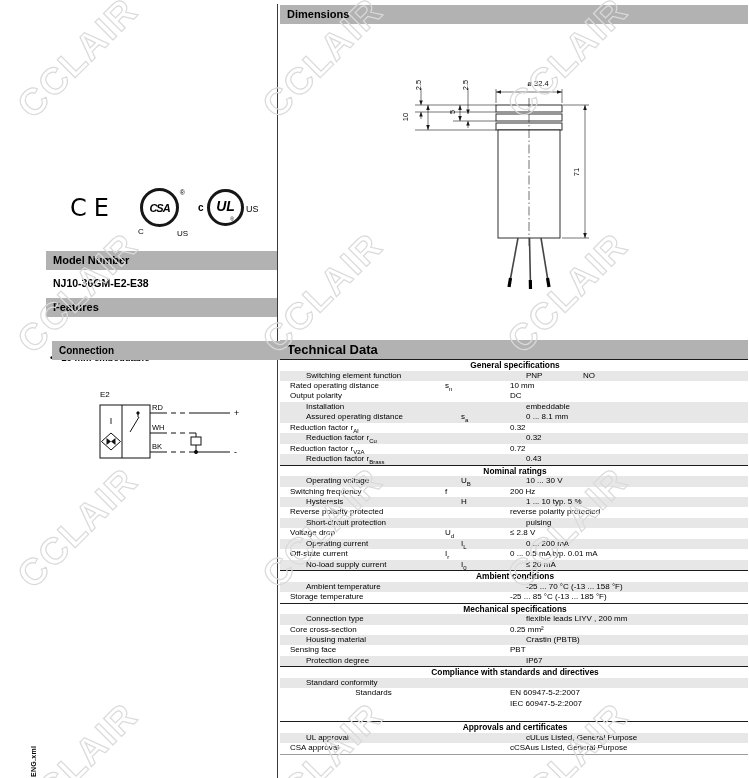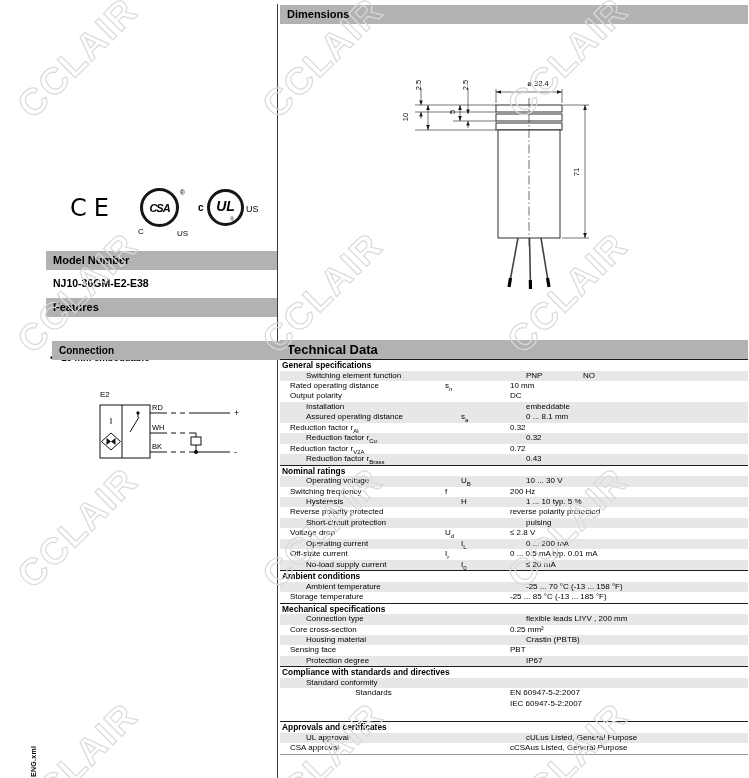--- a/index.html
+++ b/index.html
@@ -41,21 +41,21 @@
   .ul-reg{position:absolute;right:7px;bottom:1px;font-size:5px;}
   .ul-c{position:absolute;left:0;top:13px;font-weight:bold;font-size:10px;}
   .ul-us{position:absolute;left:48px;top:15px;font-size:9px;}
   
   .conn-svg{position:absolute;left:60px;top:375px;width:200px;height:100px;}
   .dim-svg{position:absolute;left:395px;top:72px;width:205px;height:228px;}
   svg text{font-family:"Liberation Sans",sans-serif;fill:#000;}
   
   .tech-table{position:absolute;left:280px;top:359px;width:468px;font-size:8px;}
   .td-section-title{border-top:1px solid #1c1c1c;background:#fff;font-weight:bold;font-size:8.4px;
-      height:10.5px;line-height:11px;padding-left:2px;}
+      height:10.5px;line-height:11px;padding-left:2px;text-align:center;}
   .section-gap{margin-top:12px;}
   .tdrow{display:flex;min-height:10.45px;line-height:10.45px;}
   .tdrow.shaded{background:#e7e7e7;padding-left:16px;}
   .c-label{width:165px;padding-left:10px;box-sizing:border-box;white-space:nowrap;}
   .c-label.indent2{padding-left:22px;text-align:center;}
   .c-sym{width:65px;}
   .c-val{flex:1;position:relative;}
   .c-val .v2{position:absolute;left:57px;}
   sub{font-size:6px;line-height:0;}
   .table-end{border-top:1px solid #9c9c9c;}

